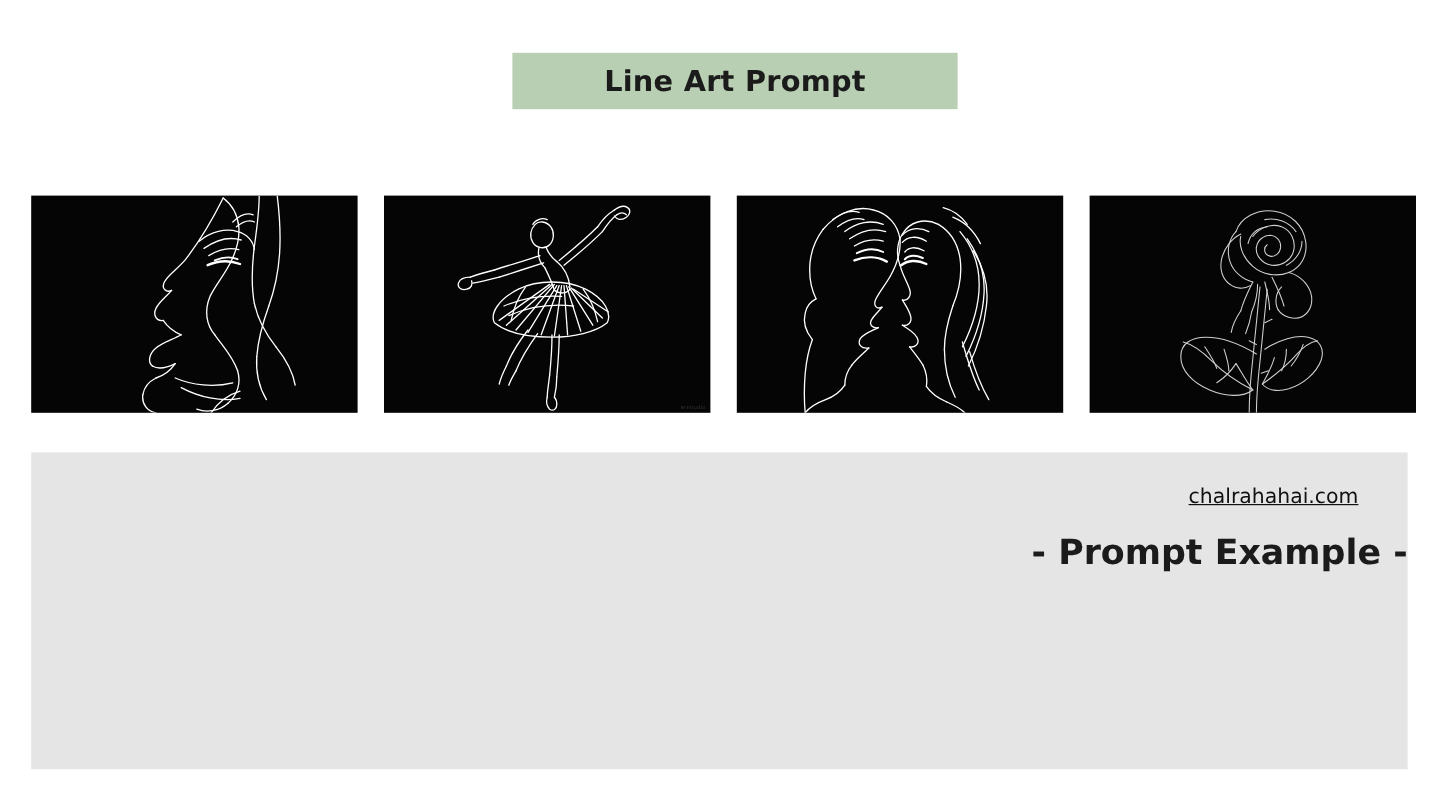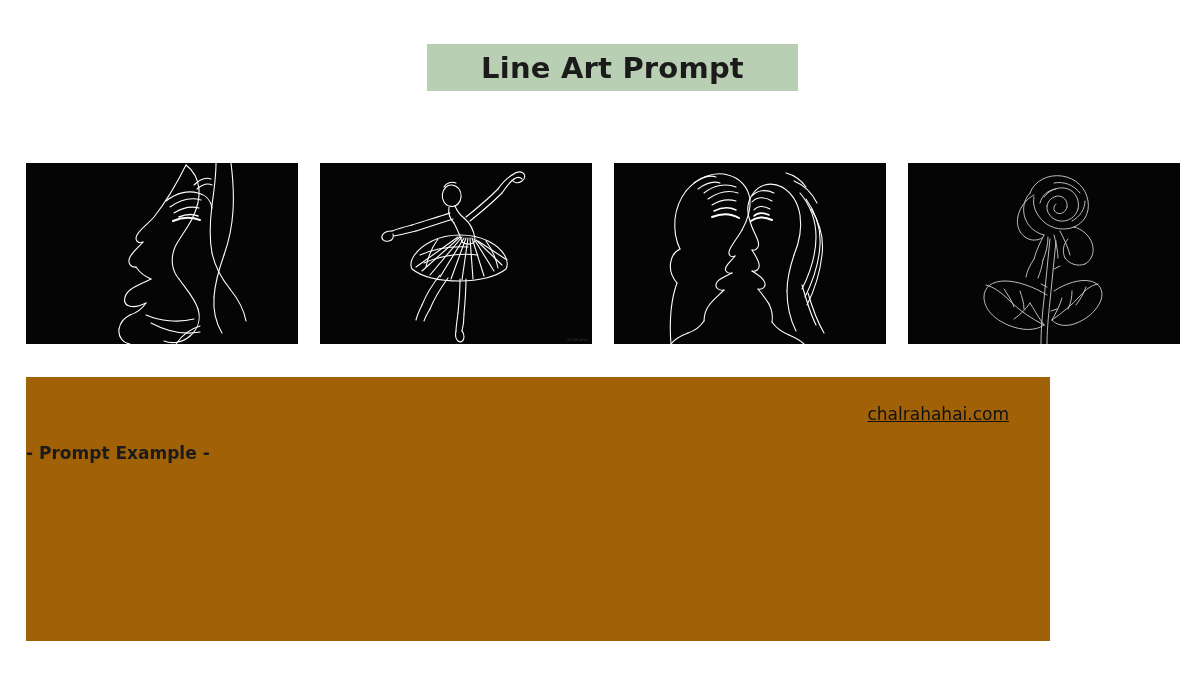--- a/index.html
+++ b/index.html
@@ -22,21 +22,21 @@
     top: 44px;
     width: 371px;
     height: 47px;
     background: #b9cfb3;
     display: flex;
     align-items: center;
     justify-content: center;
   }
   #title-banner .title-text {
     font-family: "DejaVu Sans", sans-serif;
-    font-size: 29px;
+    font-size: 24px;
     font-weight: bold;
     color: #1b1b1b;
     letter-spacing: 0.2px;
   }
 
   
   #gallery {
     position: absolute;
     left: 26px;
     top: 163px;
@@ -64,40 +64,40 @@
     font-size: 4px;
     color: #3a3a3a;
     letter-spacing: 0.3px;
   }
 
   
   #prompt-panel {
     position: absolute;
     left: 26px;
     top: 377px;
-    width: 1024px;
+    width: 1147px;
     height: 264px;
-    background: #a16207;
+    background: #e5e5e5;
   }
   #watermark-link {
     position: absolute;
     right: 41px;
     top: 27px;
     font-size: 17px;
     color: #111111;
     text-decoration: underline;
     font-family: "DejaVu Sans", sans-serif;
   }
   #prompt-example-heading {
     position: absolute;
     left: 0;
     right: 0;
     top: 66px;
-    text-align: left;
-    font-size: 17px;
+    text-align: right;
+    font-size: 29px;
     font-weight: bold;
     color: #1b1b1b;
     font-family: "DejaVu Sans", sans-serif;
   }
   #prompt-body {
     position: absolute;
     left: 30px;
     right: 30px;
     top: 128px;
     text-align: center;

